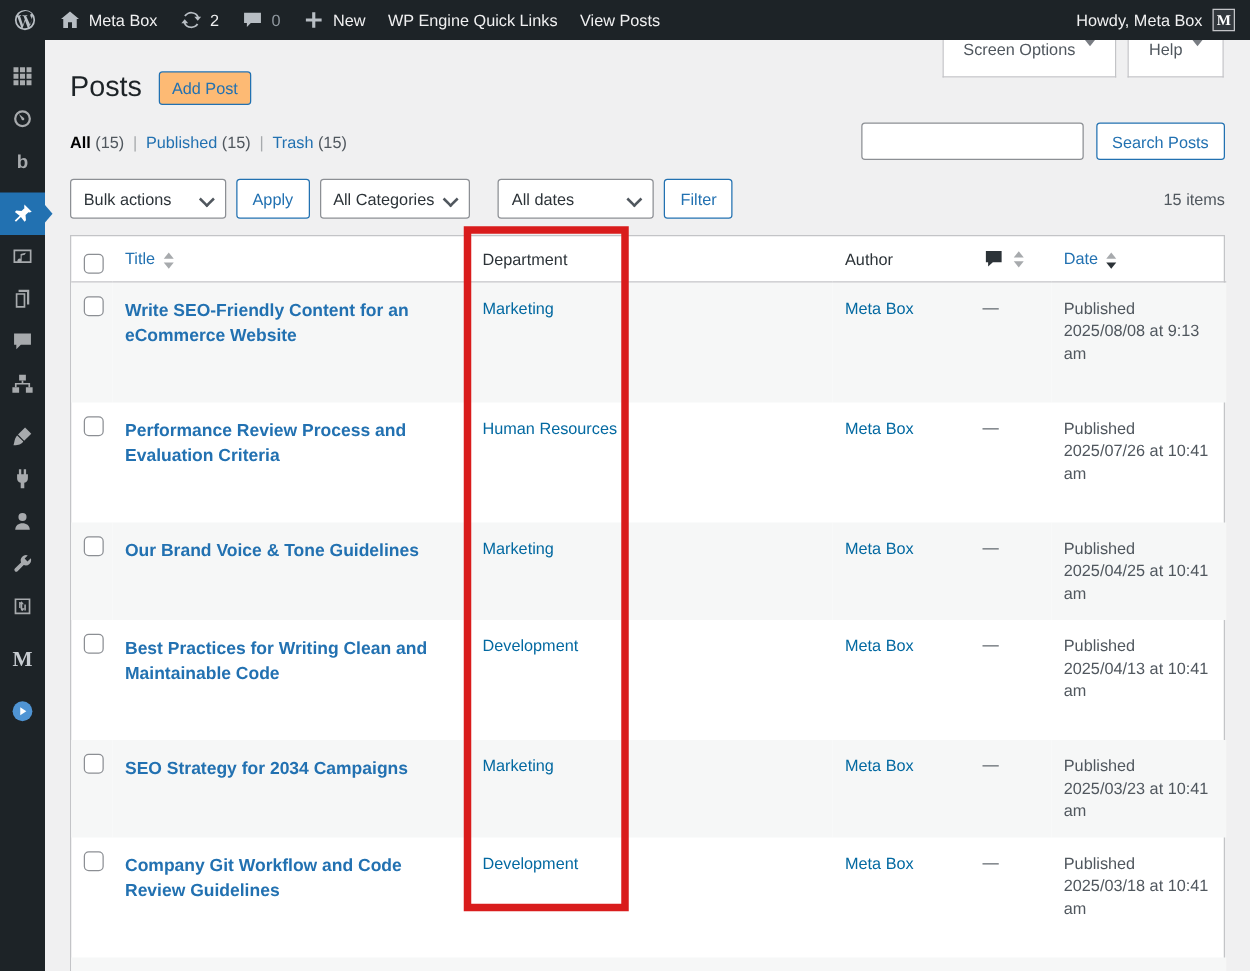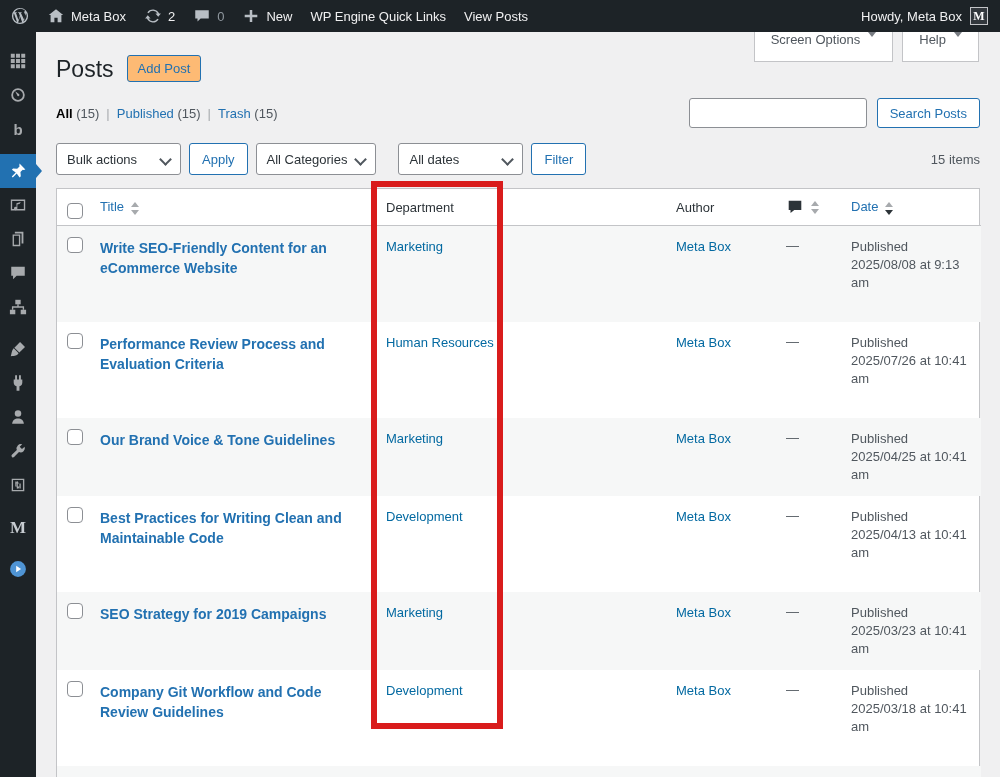--- a/index.html
+++ b/index.html
@@ -51,21 +51,21 @@
   
   #content { position:absolute; left:36px; top:32px; width:964px; height:745px; background:#f0f0f1; }
 
   #screen-tabs { position:absolute; top:0; right:21px; display:flex; gap:9px; z-index:10; }
   .screen-tab {
     background:#fff; border:1px solid #c3c4c7; border-top:none; height:30px;
     padding:0 16px; color:#50575e; display:flex; gap:8px; align-items:flex-start; cursor:pointer;
   }
   .tab-caret { width:0; height:0; border-left:4px solid transparent; border-right:4px solid transparent; border-top:5px solid #787c82; }
 
-  .heading-row { padding:23px 20px 0; display:flex; align-items:flex-start; gap:13px; }
+  .heading-row { padding:23px 20px 0; display:flex; align-items:flex-end; gap:13px; }
   h1 { font-size:23px; font-weight:400; color:#1d2327; line-height:29px; }
   .add-post {
     border:1px solid #2271b1; color:#2271b1; background:#fdba74;
     padding:5px 10px; border-radius:3px; font-size:13px; cursor:pointer;
   }
 
   .views-row { padding:14px 20px 0; display:flex; align-items:center;gap:35px; }
   .views { display:flex; gap:7px; align-items:center; color:#50575e; font-size:13px; }
   .view-link { color:#2271b1; }
   .view-link.active { color:#000; font-weight:bold; }
@@ -423,21 +423,21 @@
     <td><a href="#" class="cell-link">Meta Box</a></td>
     <td><span class="comments-dash">—</span></td>
     <td class="date-cell">
       <div>Published</div>
       <div>2025/04/13 at 10:41 am</div>
     </td>
   </tr>
 
   <tr>
     <th class="cb-cell"><span class="cb"></span></th>
-    <td><a href="#" class="row-title">SEO Strategy for 2019 Campaigns</a><div class="title-spacer"></div></td>
+    <td><a href="#" class="row-title">SEO Strategy for 2034 Campaigns</a><div class="title-spacer"></div></td>
     <td><a href="#" class="cell-link">Marketing</a></td>
     <td><a href="#" class="cell-link">Meta Box</a></td>
     <td><span class="comments-dash">—</span></td>
     <td class="date-cell">
       <div>Published</div>
       <div>2025/03/23 at 10:41 am</div>
     </td>
   </tr>
 
   <tr>

